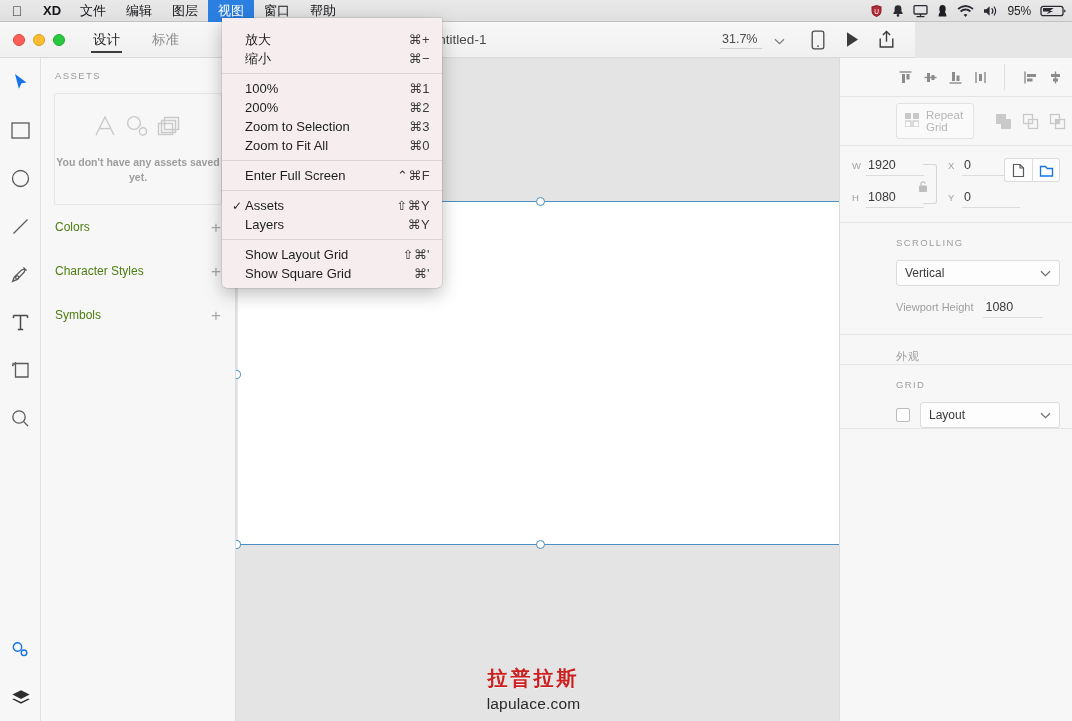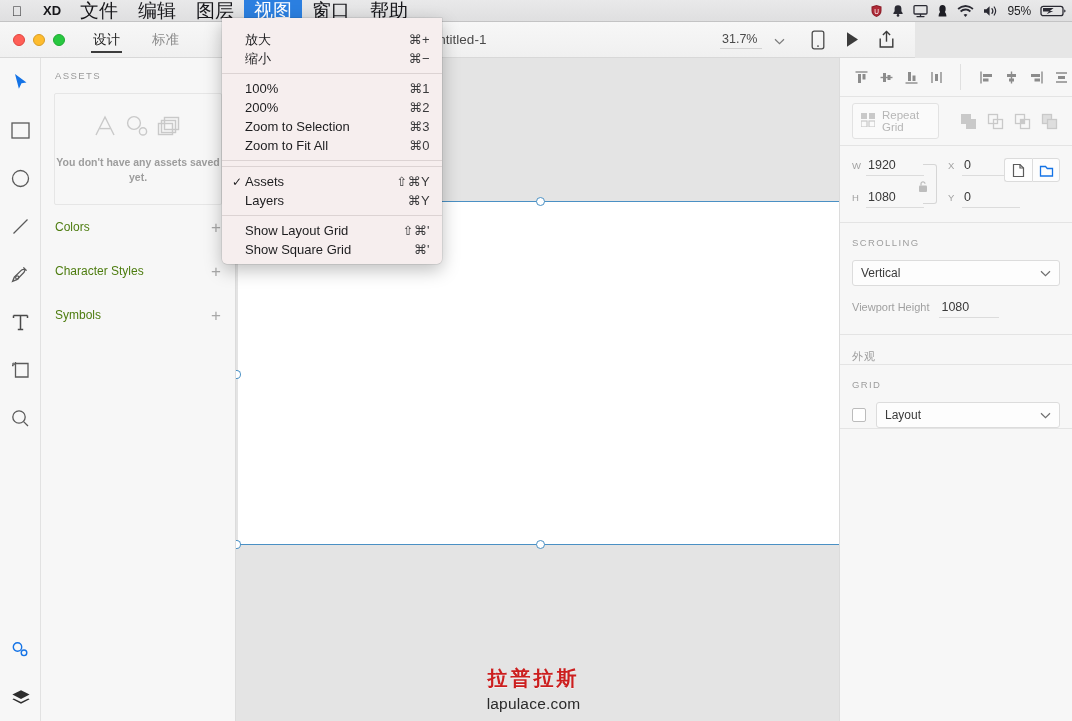--- a/index.html
+++ b/index.html
@@ -21,21 +21,21 @@
     display: flex; align-items: center;
     z-index: 60;
   }
   .mb-left { display: flex; align-items: center; height: 22px; }
   .mb-apple {
     width: 34px; height: 22px; display:flex; align-items:center; justify-content:center;
     font-size: 14px; color: #1d1d1f; line-height: 1;
   }
   .mb-item {
     height: 22px; padding: 0 10px; display: flex; align-items: center;
-    font-size: 19px; color: #16161a; white-space: nowrap;
+    font-size: 13px; color: #16161a; white-space: nowrap;
   }
   .mb-item.app-name { font-weight: bold; font-size: 13px; padding: 0 9px; }
   .mb-item.active { background: #2b7fe0; color: #fff; }
   .mb-right { margin-left: auto; display: flex; align-items: center; height: 26px; padding-right: 6px; gap: 9px; }
   .mb-ricon { display:flex; align-items:center; justify-content:center; color:#2a2a33; }
   .mb-batt-text { font-size: 12px; color: #1d1d1f; letter-spacing: -.2px; }
 
   
   .titlebar {
     position: absolute; top: 22px; left: 0; width: 915px; height: 36px;
@@ -145,21 +145,21 @@
   .wm-en {
     font-family: "Liberation Sans", sans-serif;
     color: #2a2a2a; font-size: 15.5px; margin-top: 3px; letter-spacing: .2px;
   }
 
   
   .inspector {
     position: absolute; top: 58px; left: 839px; width: 233px; height: 663px;
     background: #f7f7f7; border-left: 1px solid #dcdcdc; z-index: 18;
   }
-  .ins-sec { border-bottom: 1px solid #e4e4e4; }
+  .ins-sec { border-bottom: 1px solid #e4e4e4; padding-left: 44px; }
   .align-row {
     display: flex; align-items: center; height: 38px; padding: 0 10px;
   }
   .align-group { display: flex; align-items: center; gap: 2px; }
   .align-group.second { margin-left: 12px; padding-left: 14px; border-left: 1px solid #e0e0e0; }
   .abtn {
     width: 23px; height: 26px; display: flex; align-items: center; justify-content: center;
     color: #8c8c8c;
   }
   .repeat-row { display: flex; align-items: center; height: 48px; padding: 0 12px; }
@@ -683,20 +683,25 @@
       <span class="mkey">⌘3</span>
     </div>
     <div class="mi">
       <span class="check"></span>
       <span class="mlabel">Zoom to Fit All</span>
       <span class="mkey">⌘0</span>
     </div>
 
     <div class="msep"></div>
 
+    <div class="mi">
+      <span class="check"></span>
+      <span class="mlabel">Enter Full Screen</span>
+      <span class="mkey">⌃⌘F</span>
+    </div>
 
     <div class="msep"></div>
 
     <div class="mi">
       <span class="check">✓</span>
       <span class="mlabel">Assets</span>
       <span class="mkey">⇧⌘Y</span>
     </div>
     <div class="mi">
       <span class="check"></span>

